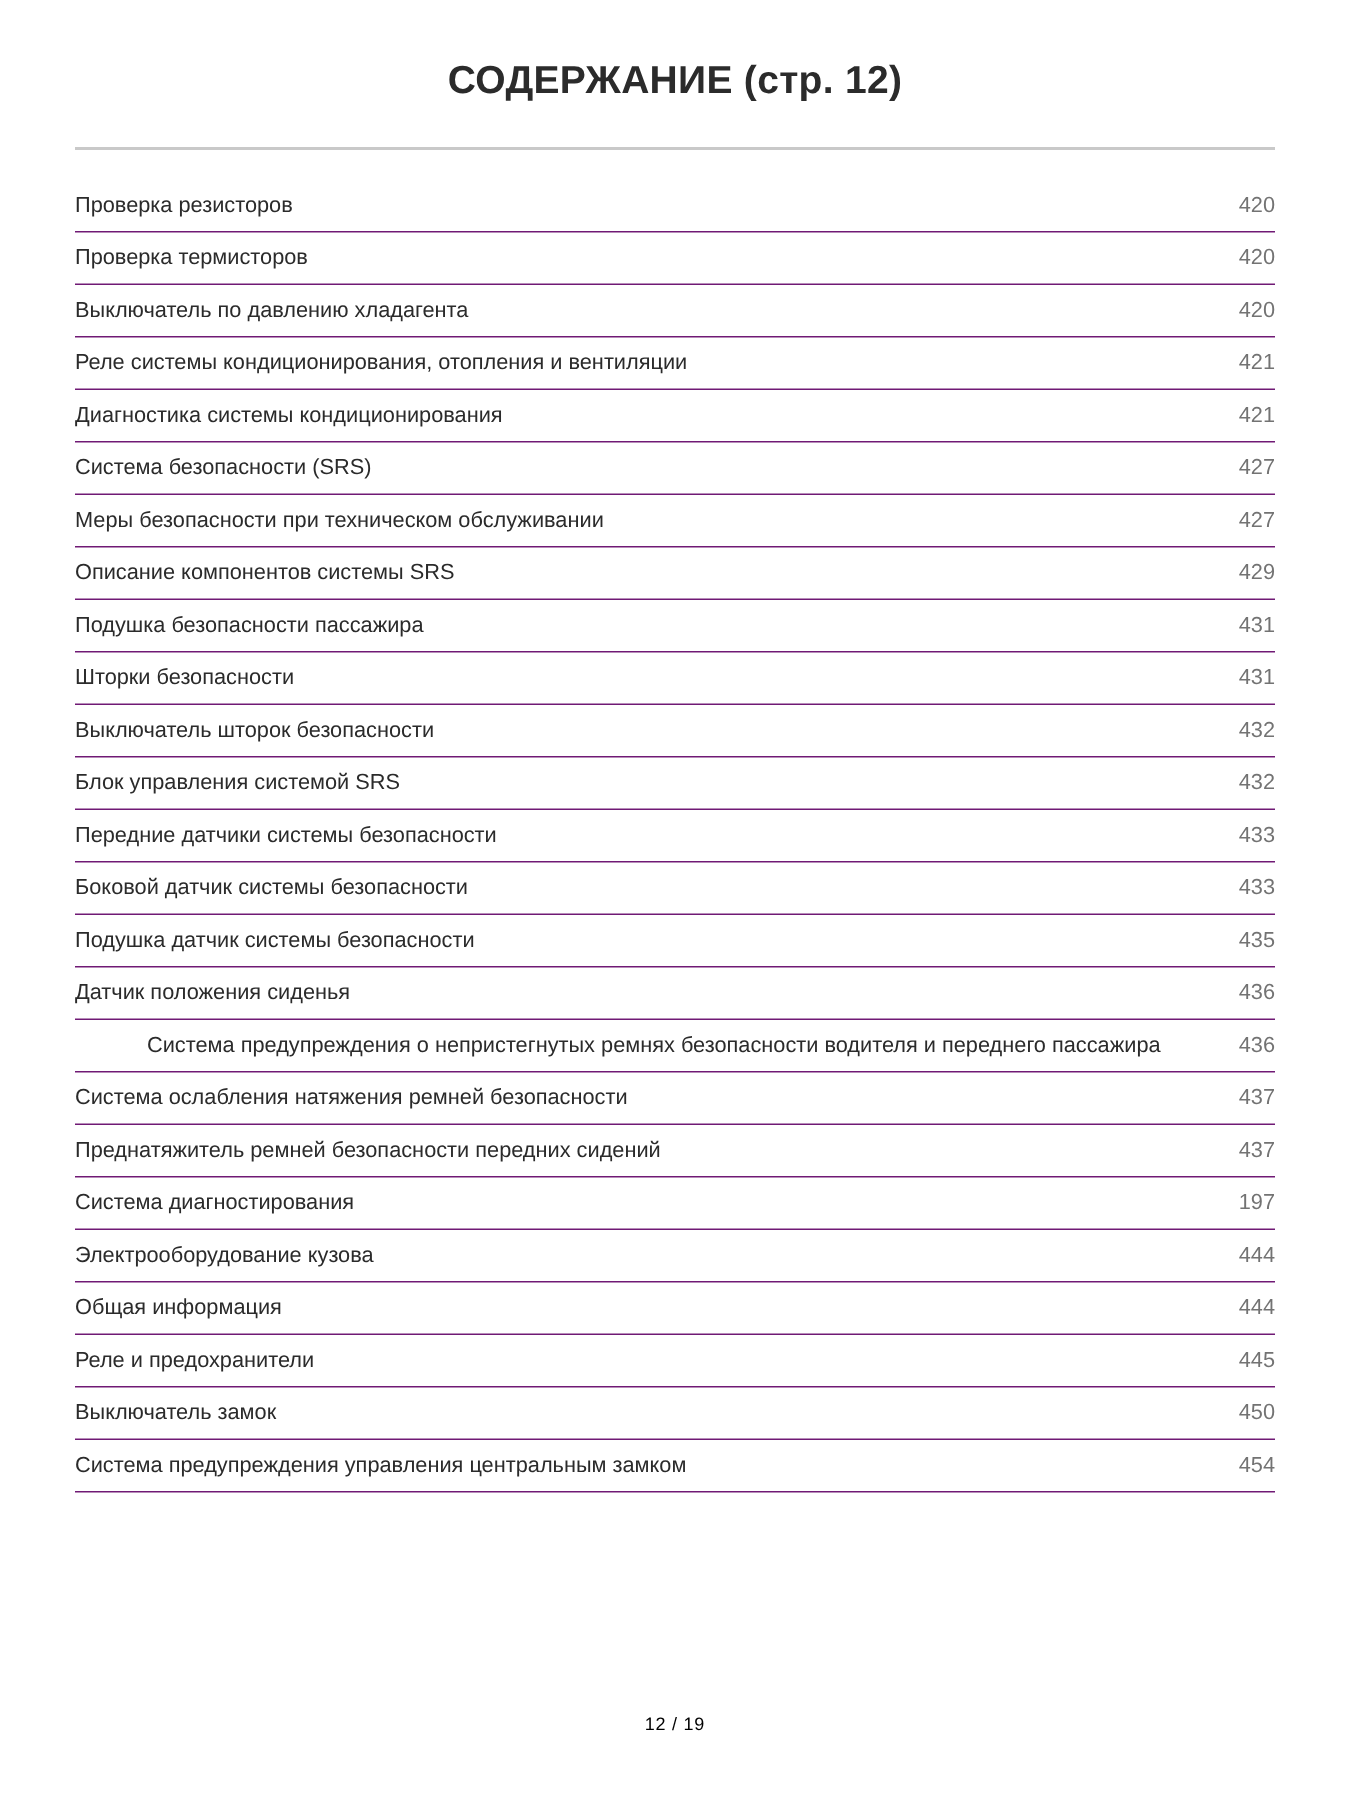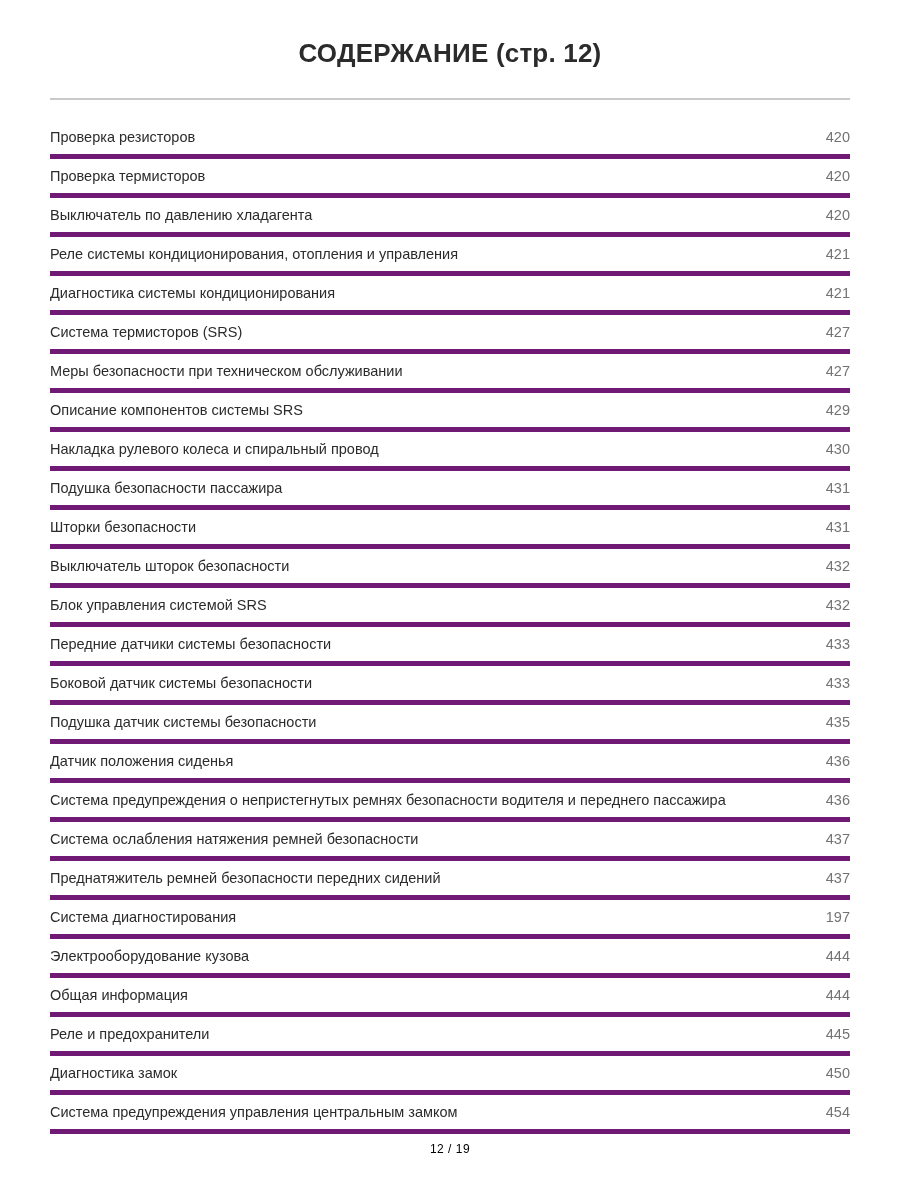--- a/index.html
+++ b/index.html
@@ -48,21 +48,21 @@
   .toc {
     margin: 20px 50px 0 50px;
     display: flex;
     flex-direction: column;
   }
   .toc-row {
     display: flex;
     align-items: flex-end;
     justify-content: space-between;
     gap: 16px;
-    border-bottom: 5px solid #701a75;
+    border-bottom: 1px solid #701a75;
     min-height: 34px;
     box-sizing: border-box;
     padding: 0 0 0 0;
   }
   .toc-row .entry-title {
     font-size: 14.5px;
     line-height: 22px;
     color: #2b2b2b;
     padding: 6px 0 6px 0;
     flex: 1 1 auto;
@@ -73,20 +73,21 @@
     line-height: 22px;
     color: #737373;
     padding: 6px 0 6px 0;
     flex: 0 0 auto;
     text-align: right;
     min-width: 34px;
     white-space: nowrap;
   }
   .toc-row.two-line .entry-title {
     max-width: 700px;
+    margin-left: 48px;
   }
 
   
   .doc-footer {
     margin-top: auto;
     padding-bottom: 44px;
     text-align: center;
   }
   .footer-pager {
     font-size: 12px;
@@ -111,42 +112,38 @@
       </div>
       <div class="toc-row">
         <span class="entry-title">Проверка термисторов</span>
         <span class="entry-page">420</span>
       </div>
       <div class="toc-row">
         <span class="entry-title">Выключатель по давлению хладагента</span>
         <span class="entry-page">420</span>
       </div>
       <div class="toc-row">
-        <span class="entry-title">Реле системы кондиционирования, отопления и управления</span>
+        <span class="entry-title">Реле системы кондиционирования, отопления и вентиляции</span>
         <span class="entry-page">421</span>
       </div>
       <div class="toc-row">
         <span class="entry-title">Диагностика системы кондиционирования</span>
         <span class="entry-page">421</span>
       </div>
       <div class="toc-row">
-        <span class="entry-title">Система термисторов (SRS)</span>
+        <span class="entry-title">Система безопасности (SRS)</span>
         <span class="entry-page">427</span>
       </div>
       <div class="toc-row">
         <span class="entry-title">Меры безопасности при техническом обслуживании</span>
         <span class="entry-page">427</span>
       </div>
       <div class="toc-row">
         <span class="entry-title">Описание компонентов системы SRS</span>
         <span class="entry-page">429</span>
-      </div>
-      <div class="toc-row">
-        <span class="entry-title">Накладка рулевого колеса и спиральный провод</span>
-        <span class="entry-page">430</span>
       </div>
       <div class="toc-row">
         <span class="entry-title">Подушка безопасности пассажира</span>
         <span class="entry-page">431</span>
       </div>
       <div class="toc-row">
         <span class="entry-title">Шторки безопасности</span>
         <span class="entry-page">431</span>
       </div>
       <div class="toc-row">
@@ -195,21 +192,21 @@
       </div>
       <div class="toc-row">
         <span class="entry-title">Общая информация</span>
         <span class="entry-page">444</span>
       </div>
       <div class="toc-row">
         <span class="entry-title">Реле и предохранители</span>
         <span class="entry-page">445</span>
       </div>
       <div class="toc-row">
-        <span class="entry-title">Диагностика замок</span>
+        <span class="entry-title">Выключатель замок</span>
         <span class="entry-page">450</span>
       </div>
       <div class="toc-row">
         <span class="entry-title">Система предупреждения управления центральным замком</span>
         <span class="entry-page">454</span>
       </div>
     </main>
 
   <footer class="doc-footer">
     <div class="footer-pager">12 / 19</div>

